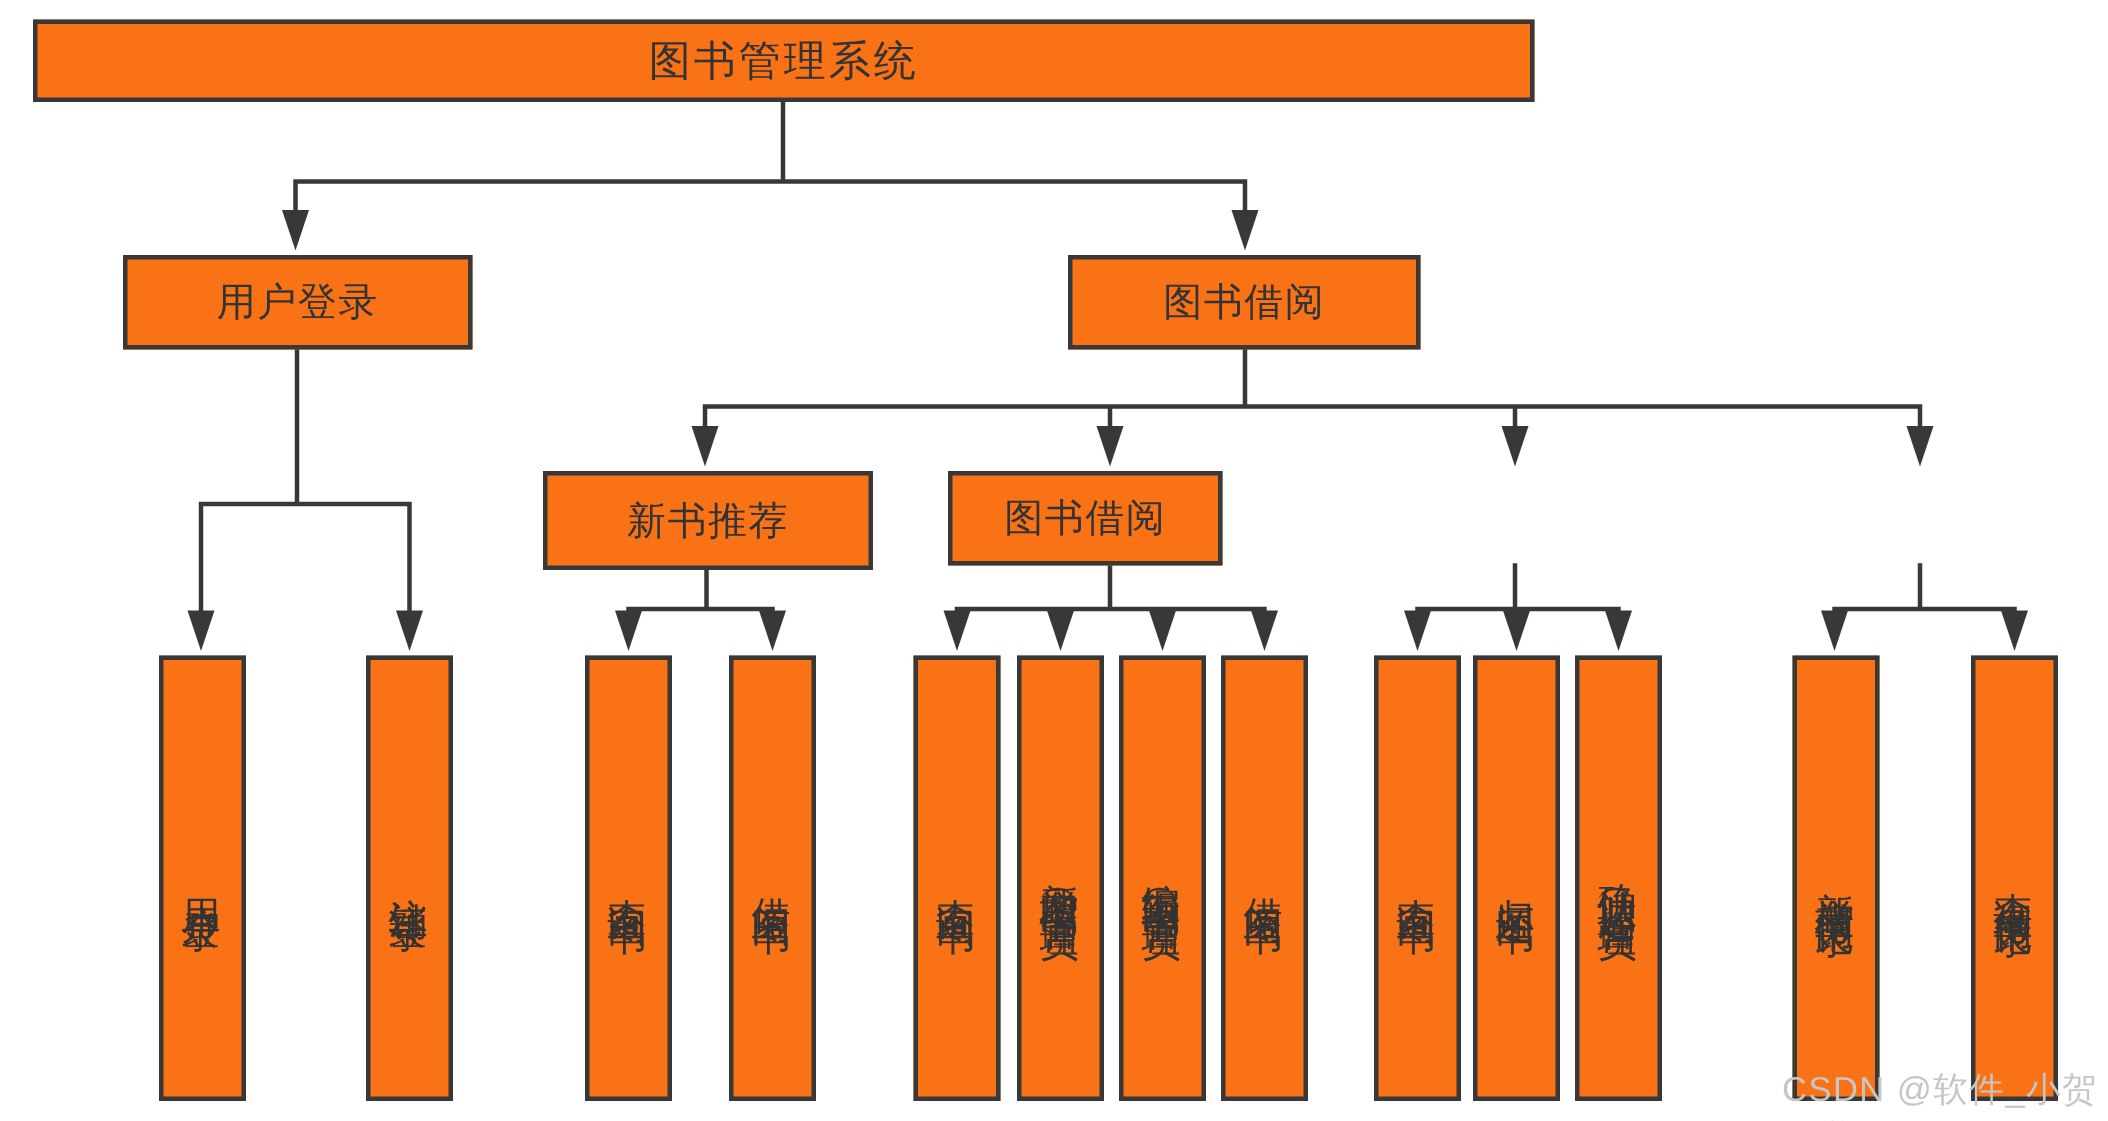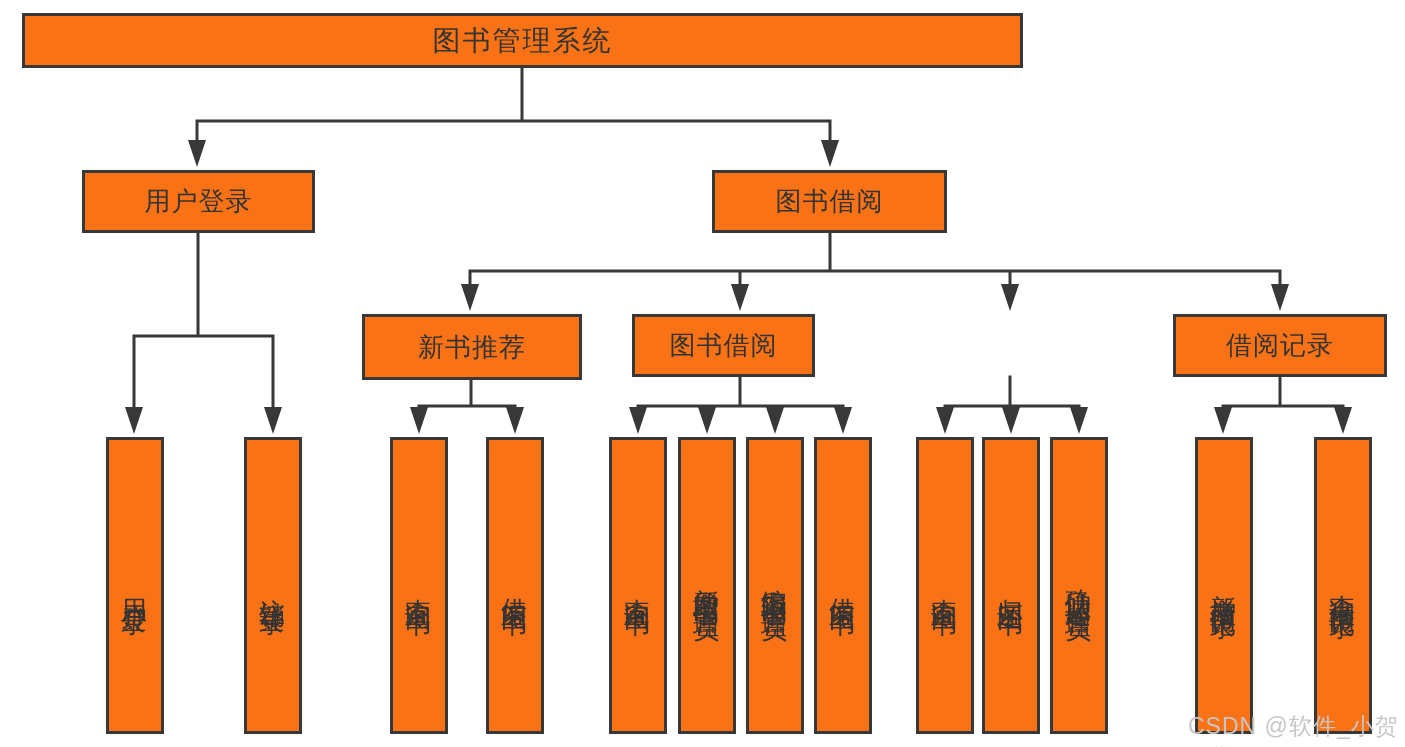--- a/index.html
+++ b/index.html
@@ -93,21 +93,20 @@
     </g>
   </svg>
 
   <div class="box box--root" style="left:22px;top:13px;width:1001px;height:55px;">图书管理系统</div>
 
   <div class="box box--h" style="left:82px;top:170px;width:233px;height:63px;">用户登录</div>
   <div class="box box--h" style="left:712px;top:170px;width:235px;height:63px;">图书借阅</div>
 
   <div class="box box--h" style="left:362px;top:314px;width:220px;height:66px;">新书推荐</div>
   <div class="box box--h" style="left:632px;top:314px;width:183px;height:63px;">图书借阅</div>
-  <div class="box box--h" style="left:1173px;top:314px;width:214px;height:63px;">借阅记录</div>
 
   <div class="box box--v" style="left:106px;top:437px;width:58px;height:297px;">用户登录</div>
   <div class="box box--v" style="left:244px;top:437px;width:58px;height:297px;">注销登录</div>
 
   <div class="box box--v" style="left:390px;top:437px;width:58px;height:297px;">查询图书</div>
   <div class="box box--v" style="left:486px;top:437px;width:58px;height:297px;">借阅图书</div>
 
   <div class="box box--v" style="left:609px;top:437px;width:58px;height:297px;">查询图书</div>
   <div class="box box--v" style="left:678px;top:437px;width:58px;height:297px;">新增图书（管理员）</div>
   <div class="box box--v" style="left:746px;top:437px;width:58px;height:297px;">编辑图书（管理员）</div>

